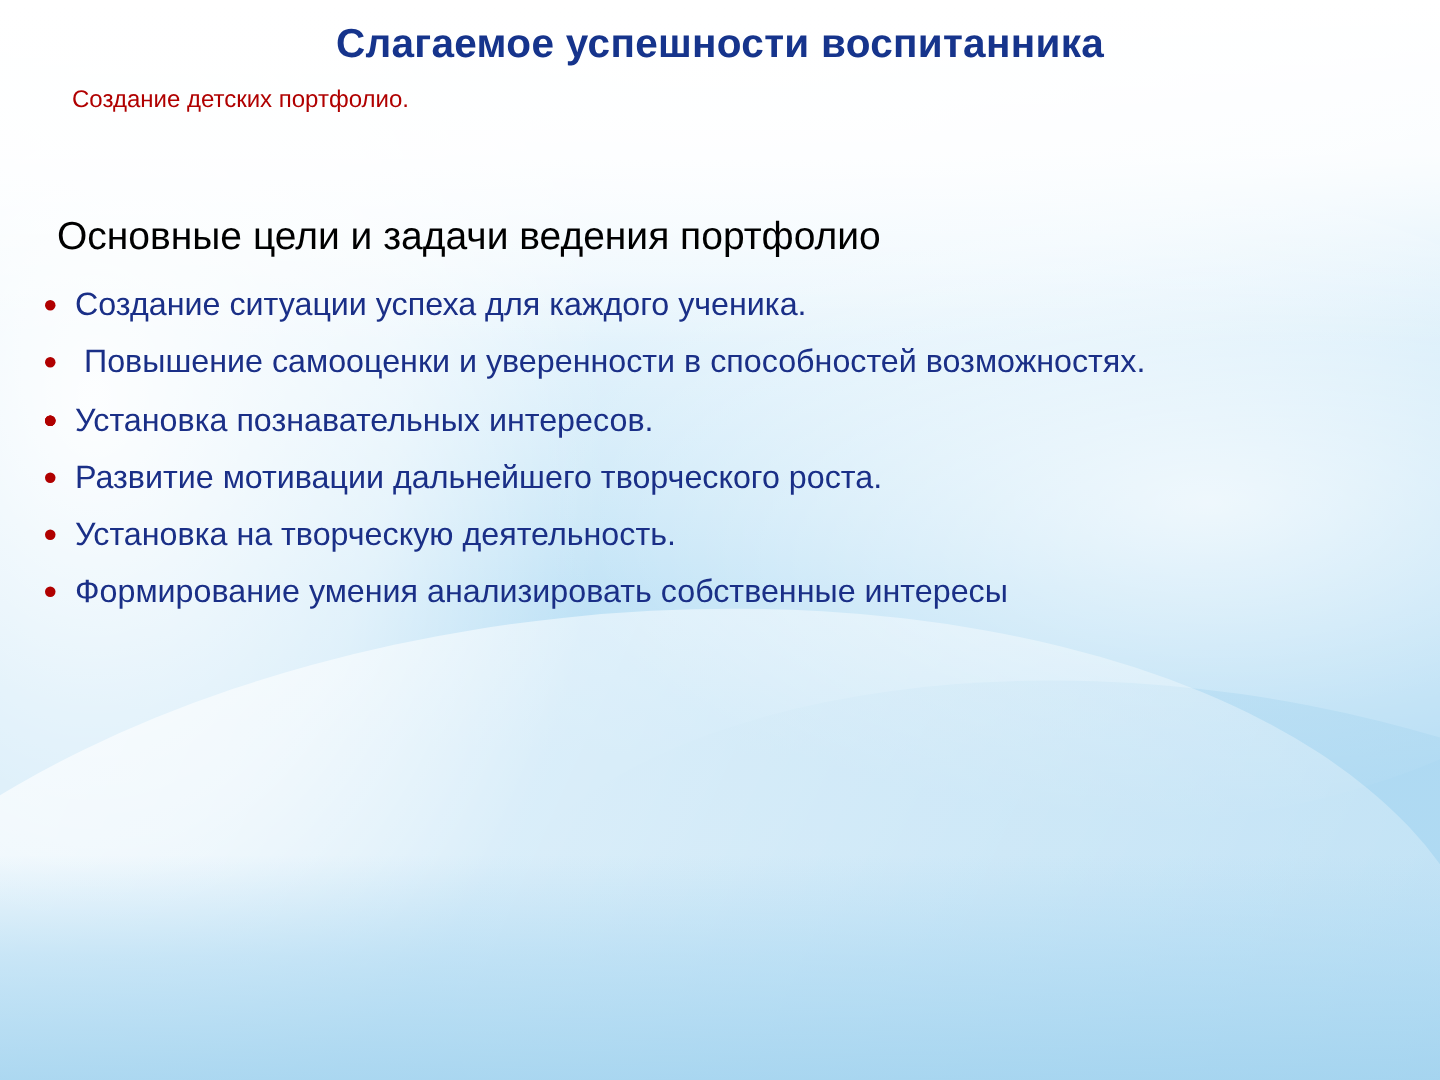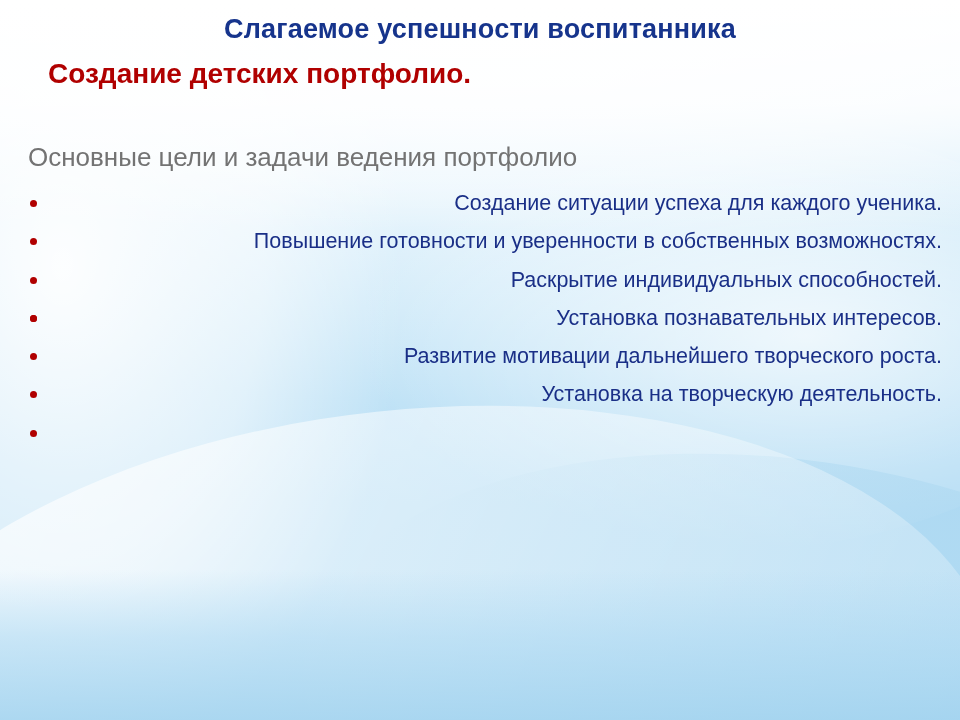--- a/index.html
+++ b/index.html
@@ -96,52 +96,51 @@
     font-size: 27px;
     font-weight: bold;
     color: #16348c;
     letter-spacing: 0.2px;
   }
 
   .subtitle {
     position: absolute;
     top: 58px;
     left: 48px;
-    font-size: 28px;
-    font-weight: bold;
+    font-size: 16px;
+    font-weight: normal;
     color: #b00000;
   }
 
   .section-heading {
     position: absolute;
     top: 142px;
-    left: 28px;
+    left: 38px;
     font-size: 26px;
-    color: #737373;
+    color: #000000;
     font-weight: normal;
   }
 
   .bullet-list {
     position: absolute;
     top: 190px;
     left: 24px;
     width: 918px;
     margin: 0;
     padding: 0;
     list-style: none;
   }
   .bullet-list li {
     position: relative;
     padding-left: 26px;
     margin-bottom: 11px;
     font-size: 21.5px;
     line-height: 1.27;
     color: #1a2f87;
     white-space: pre;
-    text-align: right;
   }
   .bullet-list li .dot {
     position: absolute;
     left: 6px;
     top: 10px;
     width: 7px;
     height: 7px;
     border-radius: 50%;
     background: #b00000;
   }
@@ -158,22 +157,22 @@
   <div class="bg-top-white"></div>
   <div class="bg-bottom-band"></div>
 
   <div class="content">
     <div class="title">Слагаемое успешности воспитанника</div>
     <div class="subtitle">Создание детских портфолио.</div>
     <div class="section-heading">Основные цели и задачи ведения портфолио</div>
 
     <ul class="bullet-list">
       <li><span class="dot"></span><span>Создание ситуации успеха для каждого ученика.</span></li>
-      <li><span class="dot"></span><span> Повышение готовности и уверенности в собственных возможностях.</span></li>
-      <li><span class="dot"></span><span> Раскрытие индивидуальных способностей.</span></li>
+      <li><span class="dot"></span><span> Повышение самооценки и уверенности в способностей возможностях.</span></li>
+      <li><span class="dot"></span></li>
       <li><span class="dot"></span></li>
       <li><span class="dot"></span><span>Установка познавательных интересов.</span></li>
       <li><span class="dot"></span><span>Развитие мотивации дальнейшего творческого роста.</span></li>
       <li><span class="dot"></span><span>Установка на творческую деятельность.</span></li>
-      <li><span class="dot"></span></li>
+      <li><span class="dot"></span><span>Формирование умения анализировать собственные интересы</span></li>
     </ul>
   </div>
 </div>
 
 </body></html>

